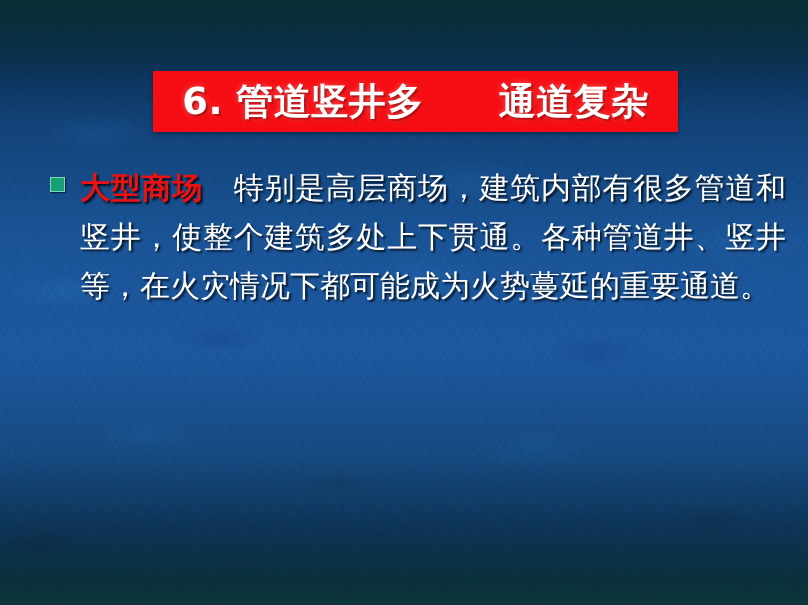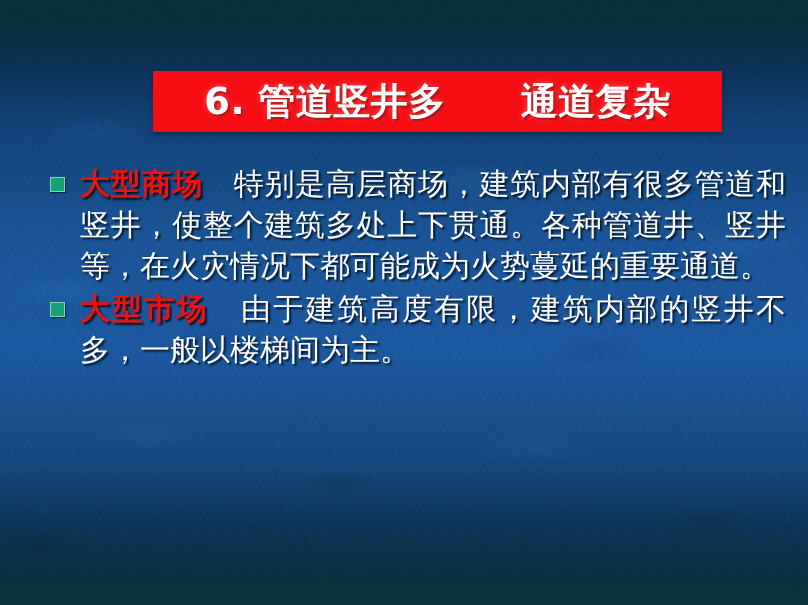--- a/index.html
+++ b/index.html
@@ -82,21 +82,21 @@
     background:
       linear-gradient(180deg, rgba(10,60,50,.55) 0%, rgba(10,60,50,0) 13%),
       linear-gradient(0deg,  rgba(12,62,52,.50) 0%, rgba(12,62,52,0) 12%);
   }
 
   
   .title-banner {
     position: absolute;
     left: 153px;
     top: 71px;
-    width: 569px;
+    width: 525px;
     height: 61px;
     background: #f50d13;
     display: flex;
     align-items: center;
     justify-content: center;
     box-shadow: 0 2px 4px rgba(0,0,0,.35);
   }
   .title-text {
     color: #ffffff;
     font-size: 37px;
@@ -129,21 +129,21 @@
     top: 14px;
     width: 13px;
     height: 13px;
     background: #17a076;
     border: 1px solid #7fd8bc;
     box-shadow: 1px 1px 1px rgba(0,0,0,.5);
   }
 
   .bullet-text {
     font-size: 30px;
-    line-height: 41px;
+    line-height: 49px;
     color: #ffffff;
     text-align: justify;
     text-justify: inter-ideograph;
     text-shadow: 2px 2px 2px rgba(0,0,0,.75);
     word-break: break-all;
   }
 
   .lead {
     color: #ee1111;
     font-weight: bold;
@@ -163,20 +163,16 @@
     <div class="title-text">6. 管道竖井多　　通道复杂</div>
   </div>
 
   <div class="body-area">
 
     <div class="bullet-row">
       <span class="bullet-marker"></span>
       <div class="bullet-text"><span class="lead">大型商场</span><span>　特别是高层商场，建筑内部有很多管道和竖井，使整个建筑多处上下贯通。各种管道井、竖井等，在火灾情况下都可能成为火势蔓延的重要通道。</span></div>
     </div>
 
-    <div class="bullet-row">
-      <span class="bullet-marker"></span>
-      <div class="bullet-text"><span class="lead">大型市场</span><span>　由于建筑高度有限，建筑内部的竖井不多，一般以楼梯间为主。</span></div>
-    </div>
 
 
   </div>
 </div>
 
 </body></html>

